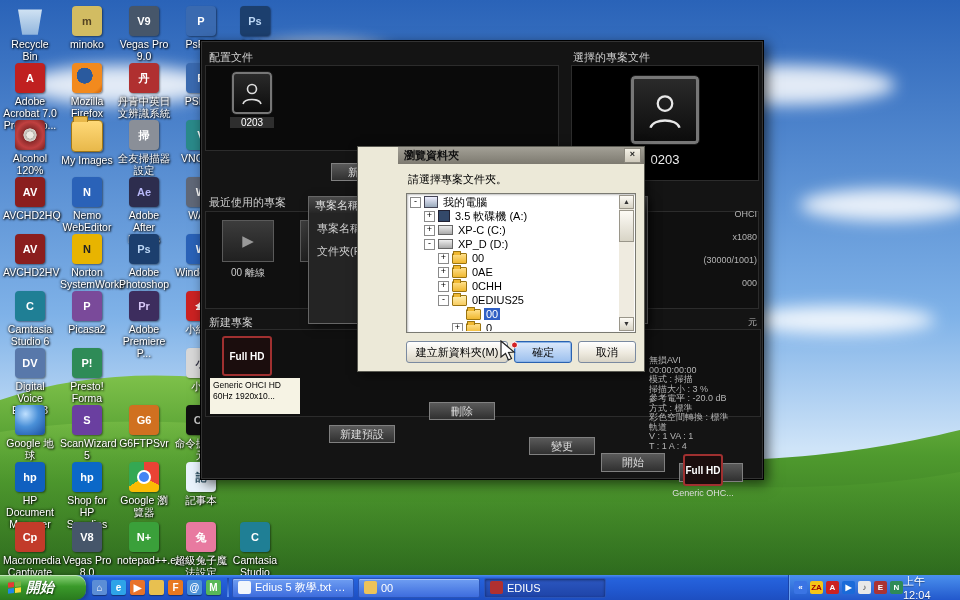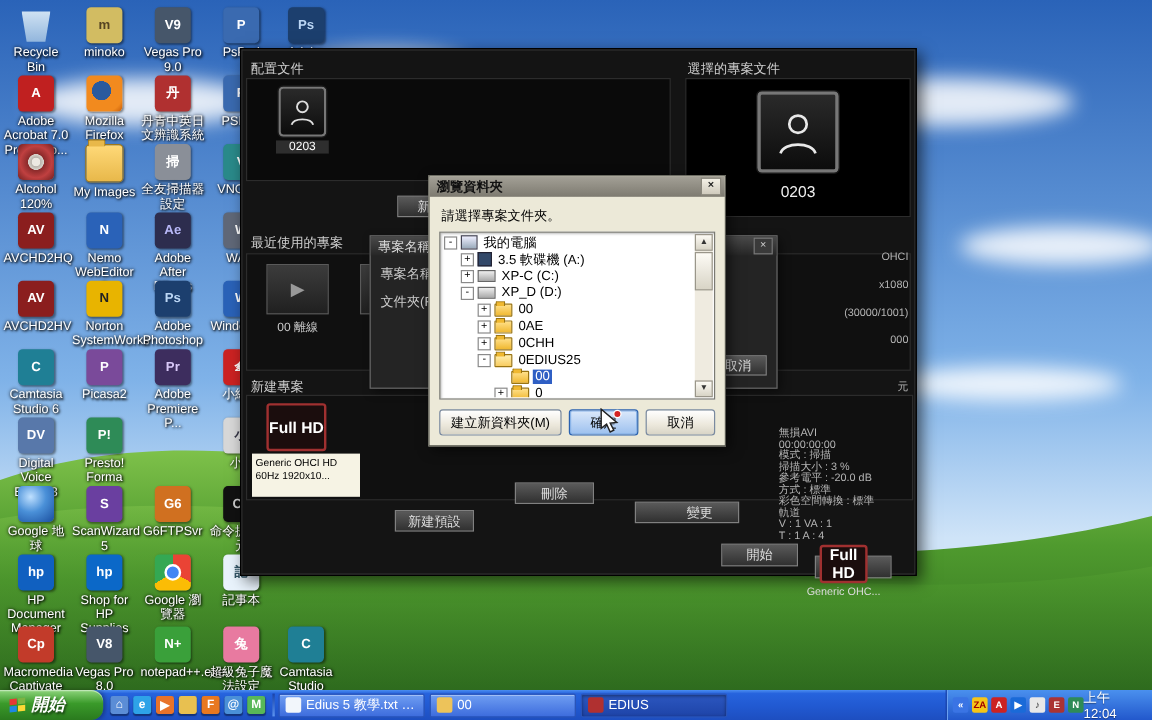--- a/index.html
+++ b/index.html
@@ -31,21 +31,21 @@
   .slabel{position:absolute;font-size:11px;color:#cfcfcf;}
   .epanel{position:absolute;background:#0a0a0a;border:1px solid #2c2c2c;}
   .pframe{border:2px solid #777;outline:1px solid #1a1a1a;border-radius:4px;background:linear-gradient(#2a2a2a,#0c0c0c);
           display:flex;align-items:center;justify-content:center;}
   .ptag{font-size:10px;color:#fff;background:#2e2e2e;margin-top:3px;padding:0 2px;}
   .bigname{font-size:13px;color:#eee;margin-top:8px;}
   .ethumb{width:50px;height:40px;margin:0 auto;background:linear-gradient(#3c3c3c,#202020);border:1px solid #5a5a5a;
           display:flex;align-items:center;justify-content:center;color:#999;font-size:15px;}
   .rlbl{margin-top:4px;font-size:10px;color:#ccc;text-align:center;}
   .fullhd{position:absolute;background:#1b0d0d;border:2px solid #a03030;border-radius:3px;color:#fff;
-          font-weight:bold;font-size:13px;display:flex;align-items:center;justify-content:center;text-align:center;}
+          font-weight:bold;font-size:10px;display:flex;align-items:center;justify-content:center;}
   .presetlbl{position:absolute;left:4px;top:48px;width:84px;height:32px;background:#f6f3e4;color:#000;
              font-size:8.5px;line-height:1.25;padding:2px 3px;}
   .dbtn{position:absolute;height:16px;background:linear-gradient(#5a5a5a,#303030);border:1px solid #808080;
         color:#ddd;font-size:11px;display:flex;align-items:center;justify-content:center;cursor:pointer;}
   .einfo{position:absolute;left:448px;top:156px;width:108px;height:256px;font-size:9px;color:#b4b4b4;}
   .einfo .frag div{text-align:right;line-height:11px;margin-top:12px;}
   .einfo .unit{text-align:right;margin-top:28px;line-height:11px;}
   .einfo .lines{margin-top:28px;line-height:9.5px;}
   .einfo .hdname{text-align:center;color:#ddd;margin-top:2px;font-size:9px;}
 
@@ -53,21 +53,21 @@
   .pdlg{position:absolute;left:308px;top:196px;width:338px;height:126px;background:#242424;border:1px solid #666;
         z-index:20;box-shadow:3px 3px 8px rgba(0,0,0,.5);}
   .pdlg .tbar{height:16px;background:linear-gradient(#4a4a4a,#262626);display:flex;align-items:center;
               padding:0 3px 0 6px;font-size:11px;color:#ddd;}
   .dclose{margin-left:auto;width:14px;height:12px;background:#3a3a3a;border:1px solid #777;color:#ccc;
           font-size:9px;line-height:10px;text-align:center;cursor:pointer;}
   .pdlg .fld{font-size:11px;color:#ccc;margin:8px 0 0 8px;}
 
   
   .bdlg{position:absolute;left:357px;top:146px;width:246px;height:224px;background:#ece9d8;border:1px solid #5a5a52;
-        z-index:30;box-shadow:3px 3px 10px rgba(0,0,0,.55);}
+        z-index:30;box-shadow:3px 3px 10px rgba(0,0,0,.55);padding-left:40px;}
   .bdlg .tbar{height:17px;background:linear-gradient(#a3a096,#7d7a70);display:flex;align-items:center;
               padding:0 3px 0 6px;font-size:11px;font-weight:bold;color:#111;}
   .bclose{margin-left:auto;width:15px;height:13px;background:linear-gradient(#f4f1e6,#cfcabc);border:1px solid #8a877c;
           color:#222;font-size:9px;line-height:11px;text-align:center;cursor:pointer;}
   .bbody{padding:6px 8px 8px 8px;}
   .prompt{font-size:11px;color:#000;margin:2px 0 6px 2px;}
   .treebox{position:relative;height:138px;background:#fff;border:1px solid #7a7a72;box-shadow:inset 1px 1px 2px rgba(0,0,0,.25);}
   .tree{position:absolute;left:1px;top:1px;right:16px;bottom:1px;overflow:hidden;}
   .trow{display:flex;align-items:center;gap:3px;height:14px;font-size:11px;color:#000;white-space:nowrap;}
   .tg{width:9px;height:9px;border:1px solid #8a8a8a;background:#fff;font-size:9px;line-height:7px;text-align:center;flex:none;}
@@ -497,21 +497,21 @@
     <div class="fullhd" style="left:16px;top:6px;width:46px;height:36px;">Full HD</div>
     <div class="presetlbl">
       <div>Generic OHCI HD</div>
       <div>60Hz 1920x10...</div>
     </div>
   </div>
 
   <div class="dbtn" style="left:130px;top:122px;width:54px;">新建</div>
   <div class="dbtn" style="left:128px;top:384px;width:64px;">新建預設</div>
   <div class="dbtn" style="left:228px;top:361px;width:64px;">刪除</div>
-  <div class="dbtn" style="left:328px;top:377px;width:64px;padding-left:21px;">變更</div>
+  <div class="dbtn" style="left:328px;top:396px;width:64px;">變更</div>
   <div class="dbtn" style="left:400px;top:412px;width:62px;height:17px;">開始</div>
   <div class="dbtn" style="left:478px;top:412px;width:62px;height:17px;margin-top:10px;">關閉</div>
 
   <div class="einfo">
     <div class="frag">
 
     <div>OHCI</div>
         <div>x1080</div>
         <div>(30000/1001)</div>
         <div>000</div>

